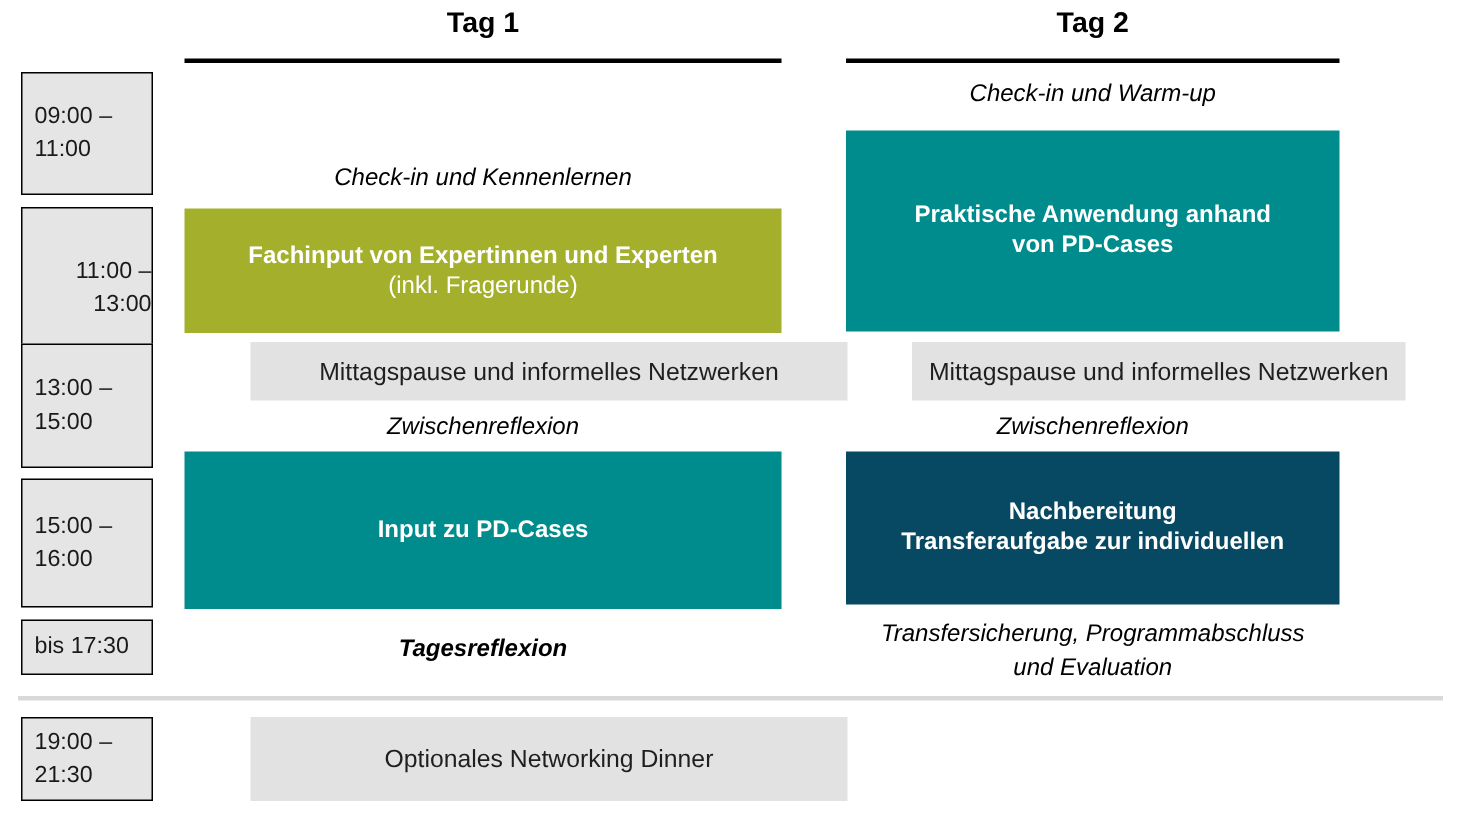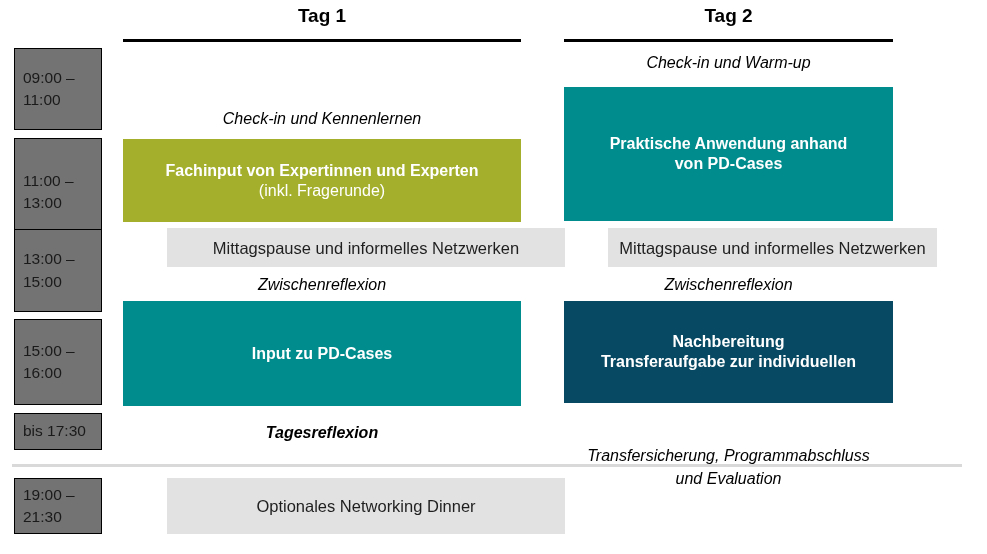--- a/index.html
+++ b/index.html
@@ -12,21 +12,21 @@
     color: #111;
     overflow: hidden;
   }
   
   .timebox {
     position: absolute;
     left: 14px;
     width: 88px;
     box-sizing: border-box;
     border: 1.5px solid #000;
-    background: #737373;
+    background: #e5e5e5;
     display: flex;
     flex-direction: column;
     justify-content: center;
     padding-left: 8px;
     font-size: 15.5px;
     line-height: 1.45;
     color: #1a1a1a;
   }
   
   .col { position: absolute; top: 0; height: 554px; }
@@ -89,21 +89,21 @@
 </style>
 </head>
 <body>
 
 <div class="canvas">
 
   <div class="timebox" style="top:48px; height:82px;">
     <span>09:00 –</span>
     <span>11:00</span>
   </div>
-  <div class="timebox" style="top:138px; height:108px;">
+  <div class="timebox" style="top:138px; height:108px;text-align:right;">
     <span>11:00 –</span>
     <span>13:00</span>
   </div>
   <div class="timebox" style="top:229px; height:83px;">
     <span>13:00 –</span>
     <span>15:00</span>
   </div>
   <div class="timebox" style="top:319px; height:86px;">
     <span>15:00 –</span>
     <span>16:00</span>
@@ -159,21 +159,21 @@
       <span>Mittagspause und informelles Netzwerken</span>
     </div>
 
     <div class="note" style="top:273px;">Zwischenreflexion</div>
 
     <div class="block block-colored bg-petrol" style="top:301px; height:102px;">
       <span>Nachbereitung</span>
       <span>Transferaufgabe zur individuellen</span>
     </div>
 
-    <div class="note" style="top:411px;margin-top:33px;">
+    <div class="note" style="top:411px;">
       <div>Transfersicherung, Programmabschluss</div>
       <div>und Evaluation</div>
     </div>
   </div>
 
   <div class="divider"></div>
 
 </div>
 
 </body></html>

